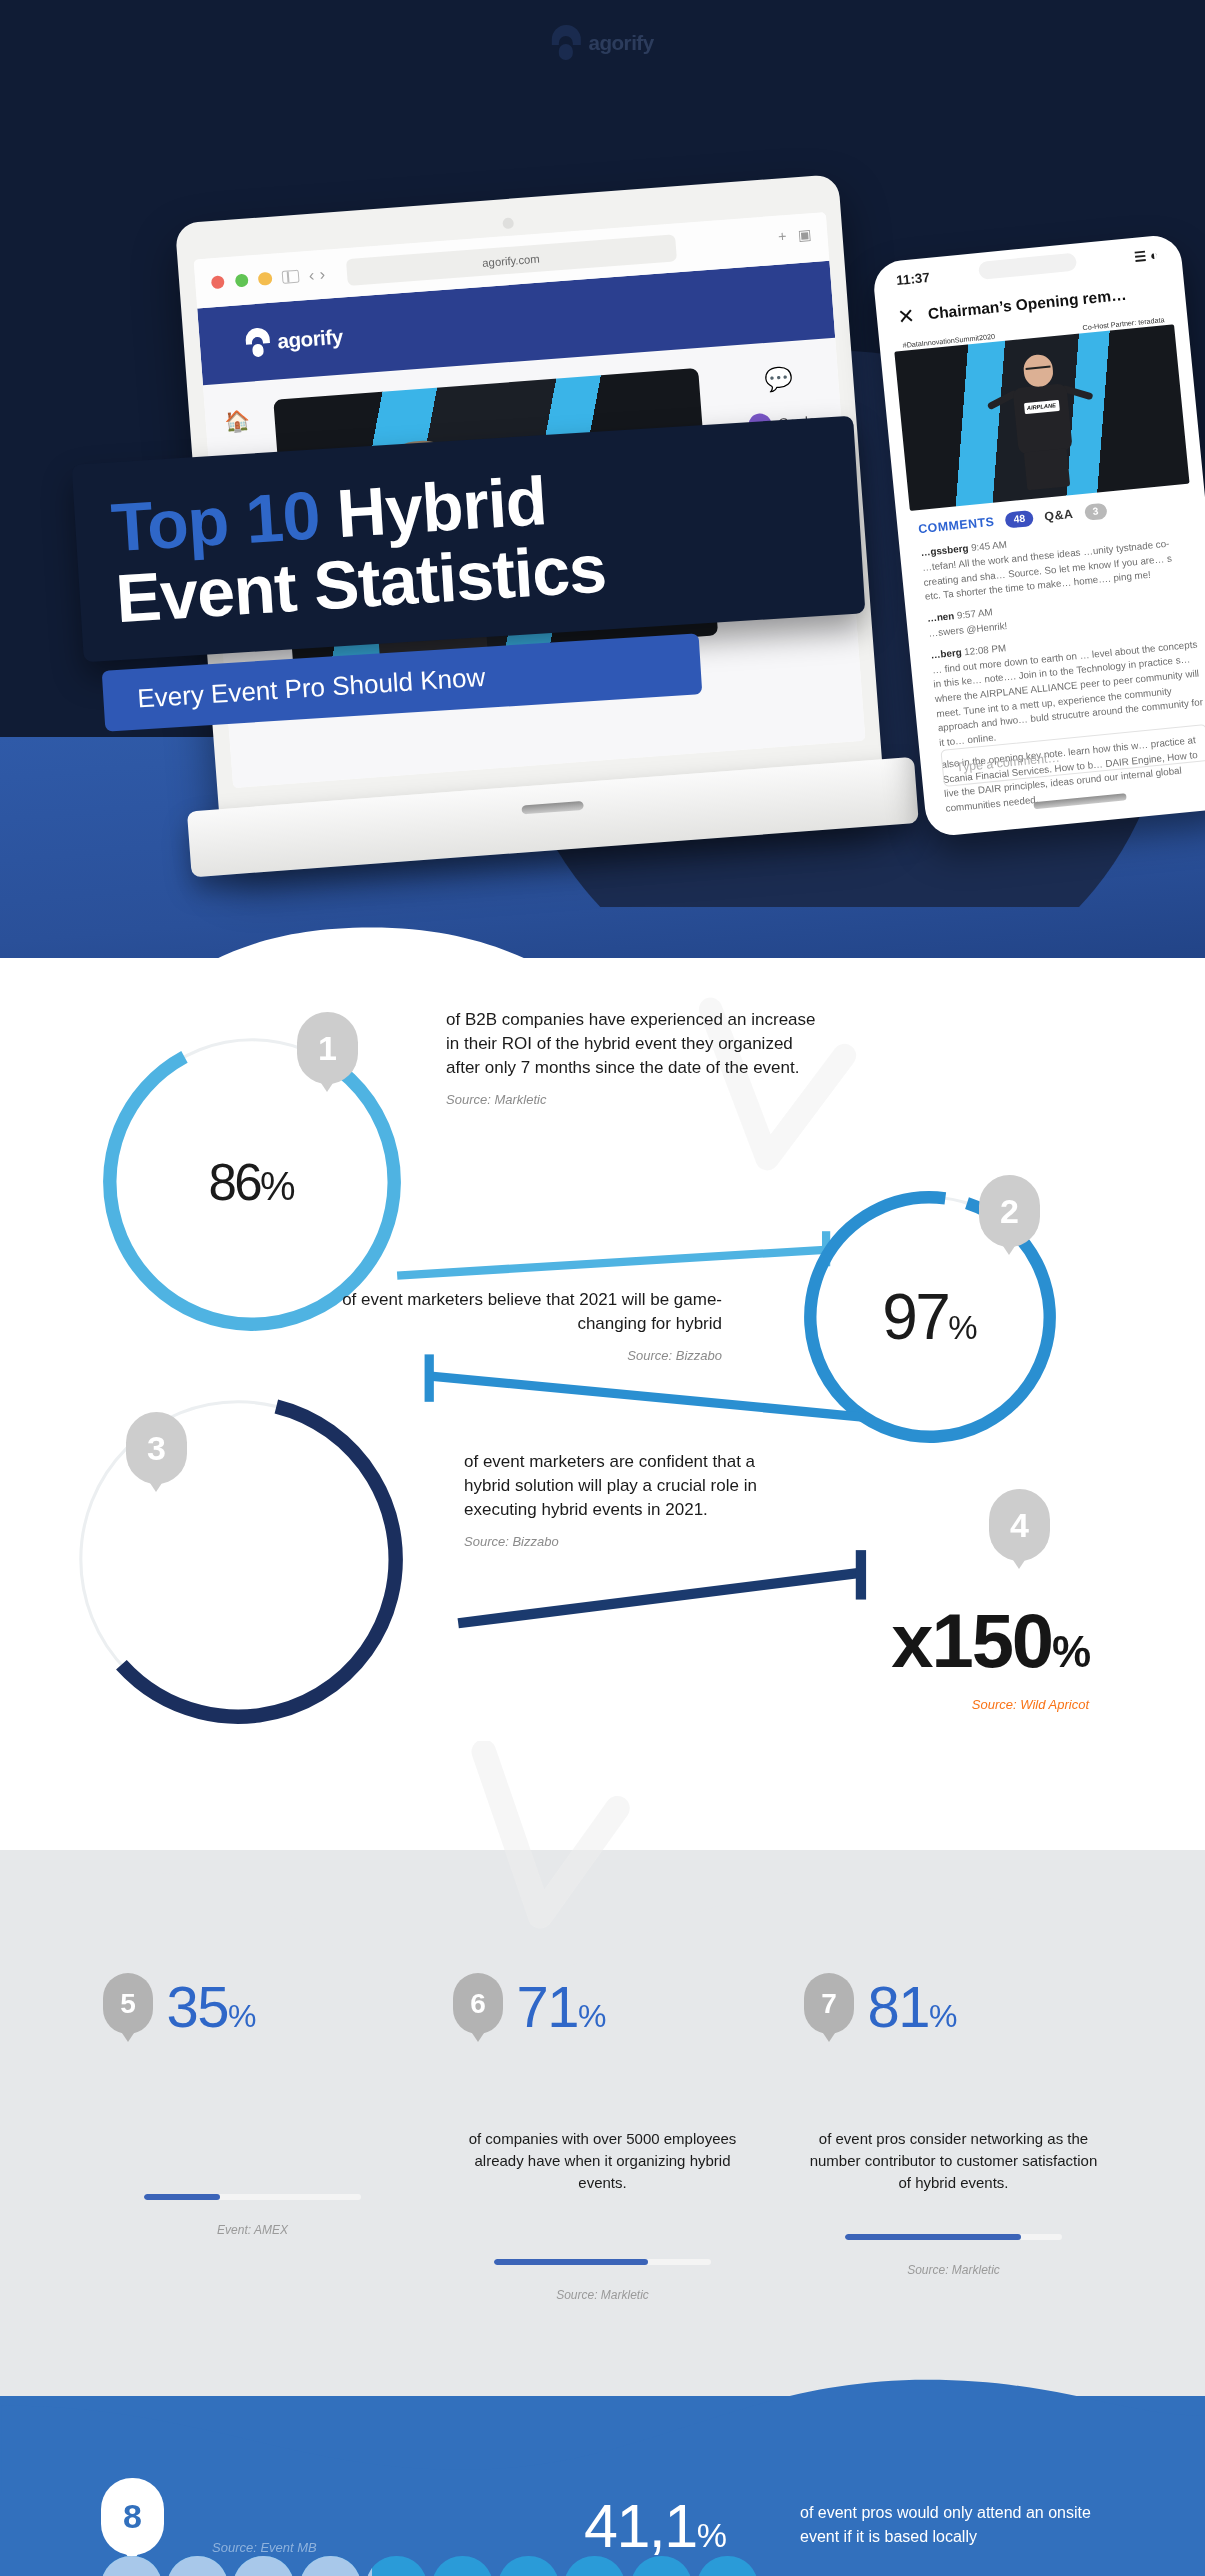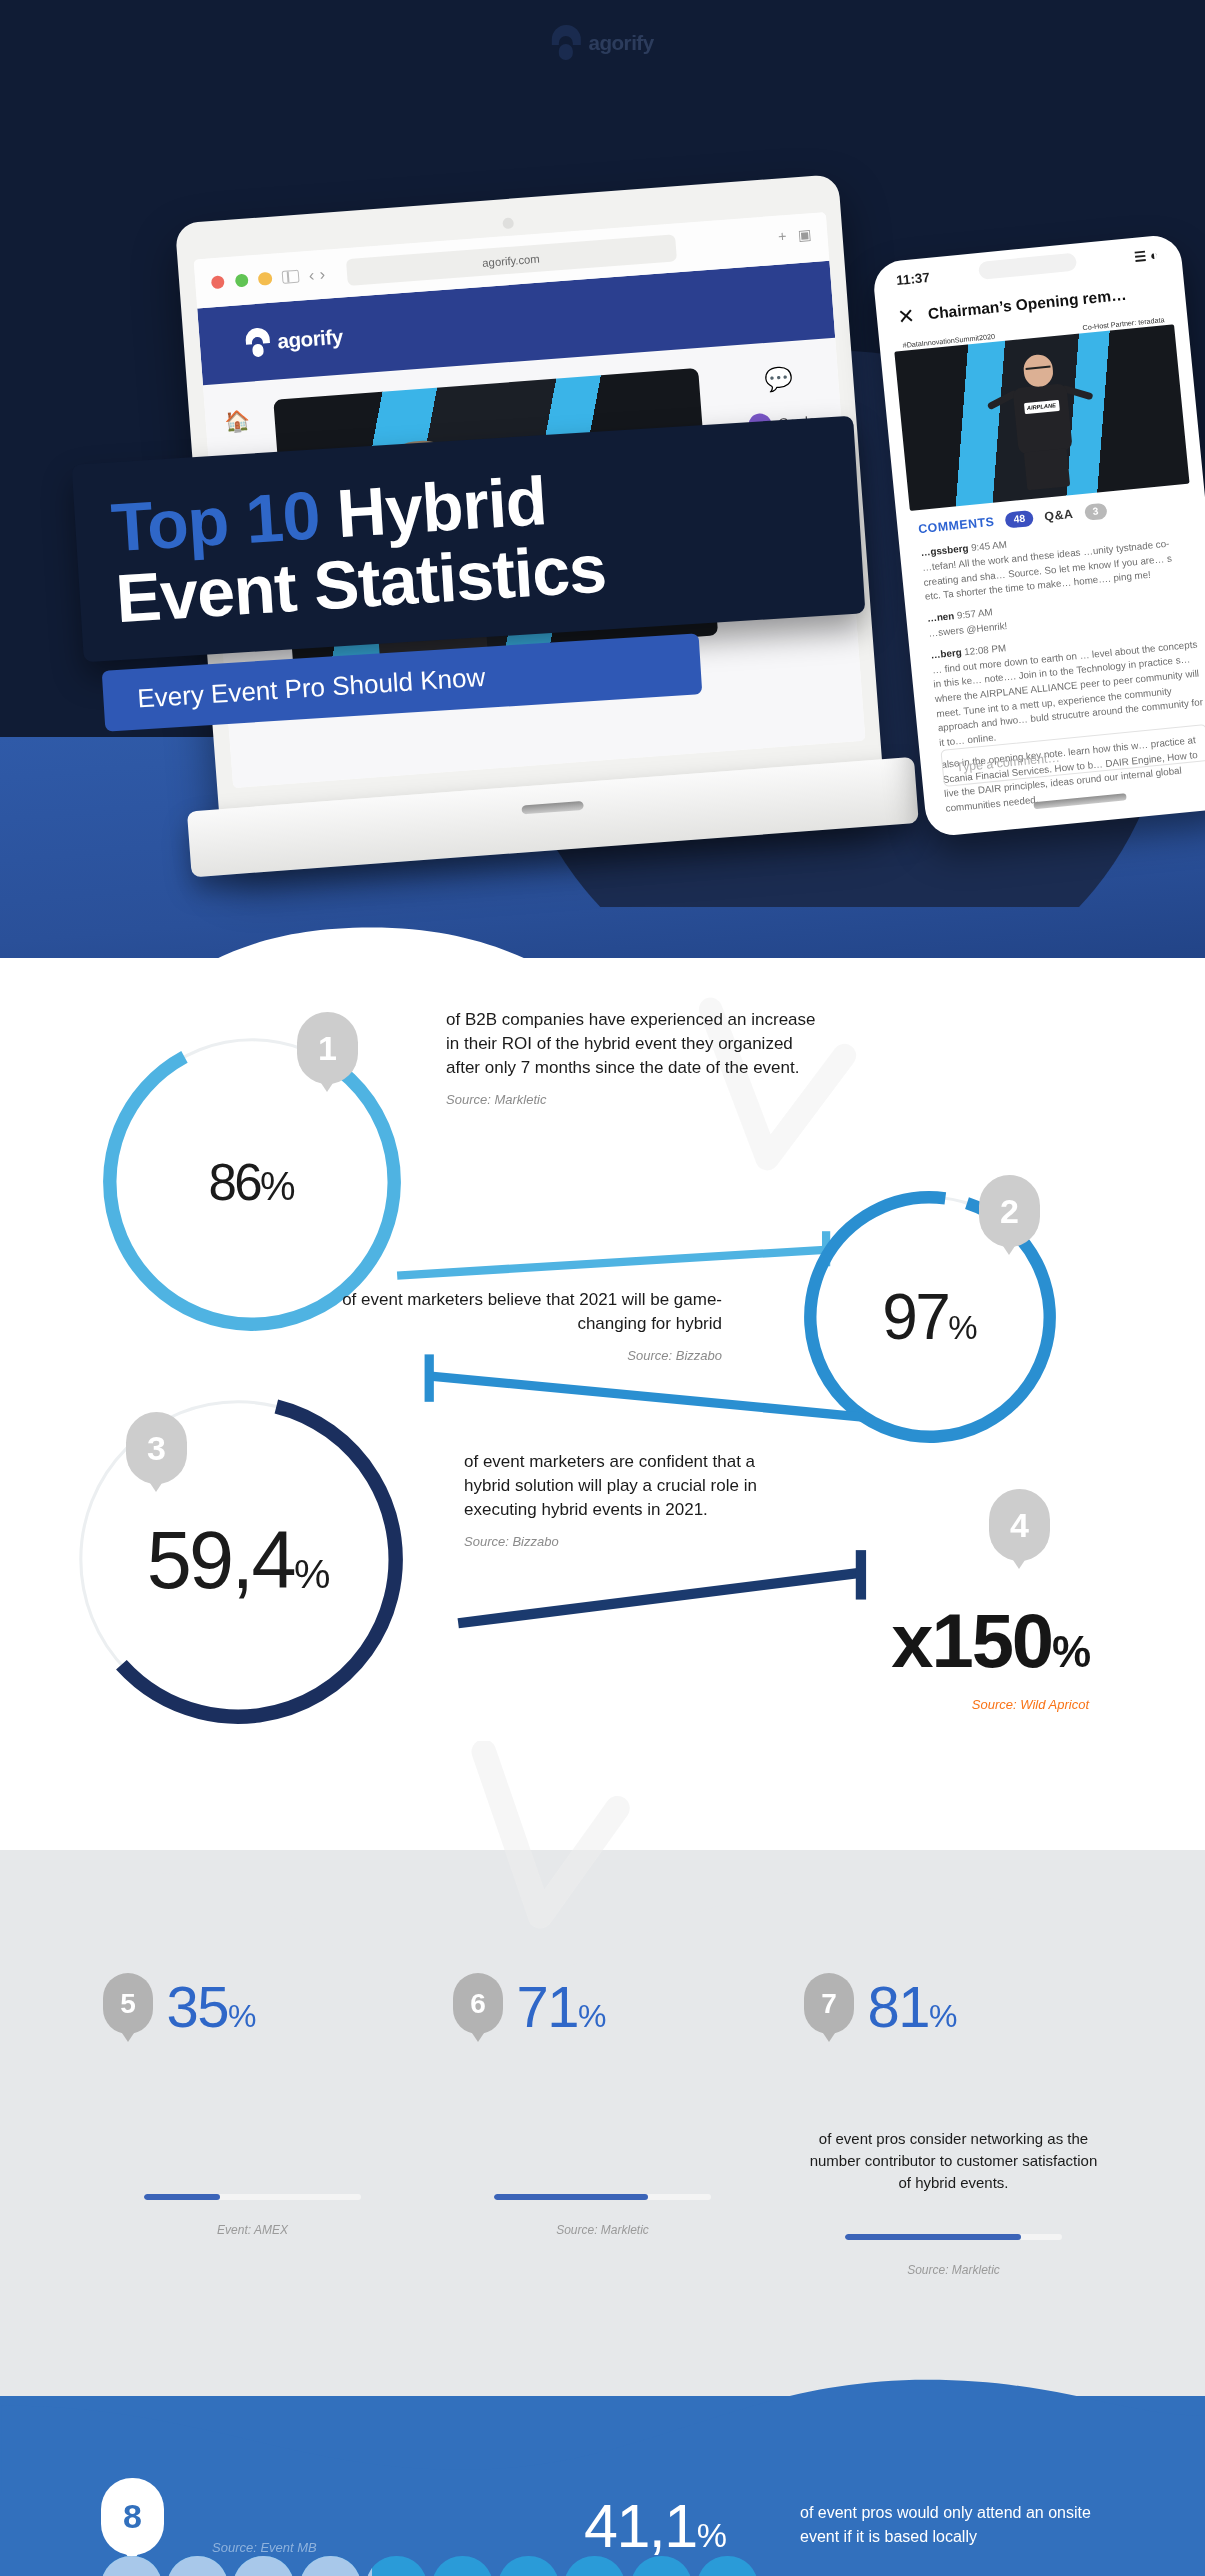--- a/index.html
+++ b/index.html
@@ -402,23 +402,20 @@
   <path d="M16,60 L860,140" stroke="#2a8fd1" stroke-width="18" fill="none"></path>
   <path d="M14,18 L14,110" stroke="#2a8fd1" stroke-width="18" fill="none"></path>
 </svg>
 
 <div class="donut-wrap" style="left:70px; top:1391px;">
   <div class="donut" style="width:337px;height:337px;">
     <svg width="337" height="337" viewBox="0 0 655 655">
       <circle cx="327" cy="327" r="306" fill="none" stroke="#eceff1" stroke-width="6"></circle>
       <circle cx="327" cy="327" r="306" fill="none" stroke="#1b2f5e" stroke-width="28" stroke-linecap="butt" stroke-dasharray="1142 1781" transform="rotate(-76 327 327)"></circle>
     </svg>
-    <div class="donut-label">
-      <span class="num" style="font-size:81px">59,4</span><span class="pct" style="font-size:41px">%</span>
-    </div>
   </div>
 </div>
 <div class="numbadge gray" style="left:126px; top:1412px;">
   <span>3</span>
 </div>
 <div class="stat-body" style="left:464px; top:1450px; width:309px;">
   <div class="txt">of event marketers are confident that a hybrid solution will play a crucial role in executing hybrid events in 2021.</div>
   <div class="src">Source: Bizzabo</div>
 </div>
 <svg class="connector" style="left:453px;top:1546px" width="443" height="103" viewBox="0 0 860 200">
@@ -453,20 +450,21 @@
 
 <div class="g-col" style="left:453px; top:1973px;">
   <div style="display:flex; align-items:flex-start; gap:13.4px; height:155px;">
     <div class="numbadge darkgray" style="position:relative; left:0; top:0; width:50px; height:61px; font-size:28px; flex:0 0 auto;">
       <span>6</span>
     </div>
     <div class="g-num">
       <span>71</span><span class="p">%</span>
     </div>
   </div>
+  <div class="g-txt">of companies with over 5000 employees already have when it organizing hybrid events.</div>
   <div class="g-bar" style="margin:66px 41px 0;">
       <i style="width:71%"></i>
     </div>
   <div class="g-src" style="margin-top:23px;">Source: Markletic</div>
 </div>
 
 <div class="g-col" style="left:804px; top:1973px;">
   <div style="display:flex; align-items:flex-start; gap:13.4px; height:155px;">
     <div class="numbadge darkgray" style="position:relative; left:0; top:0; width:50px; height:61px; font-size:28px; flex:0 0 auto;">
       <span>7</span>

